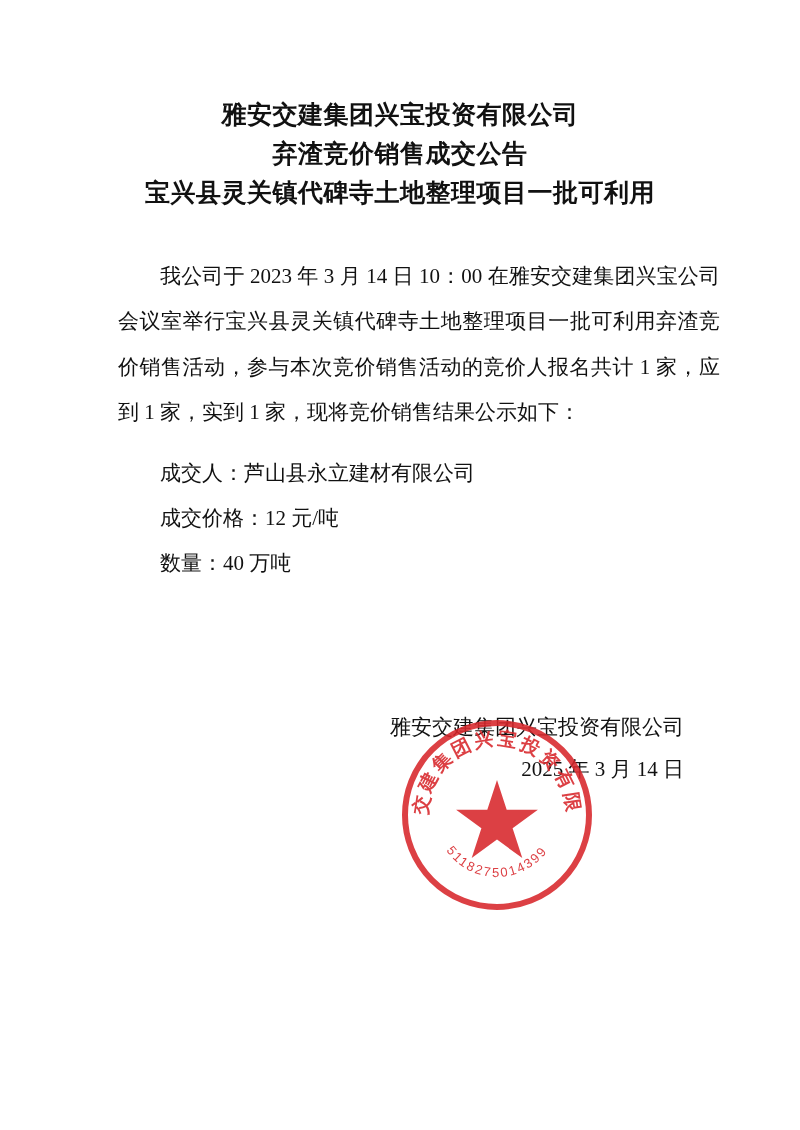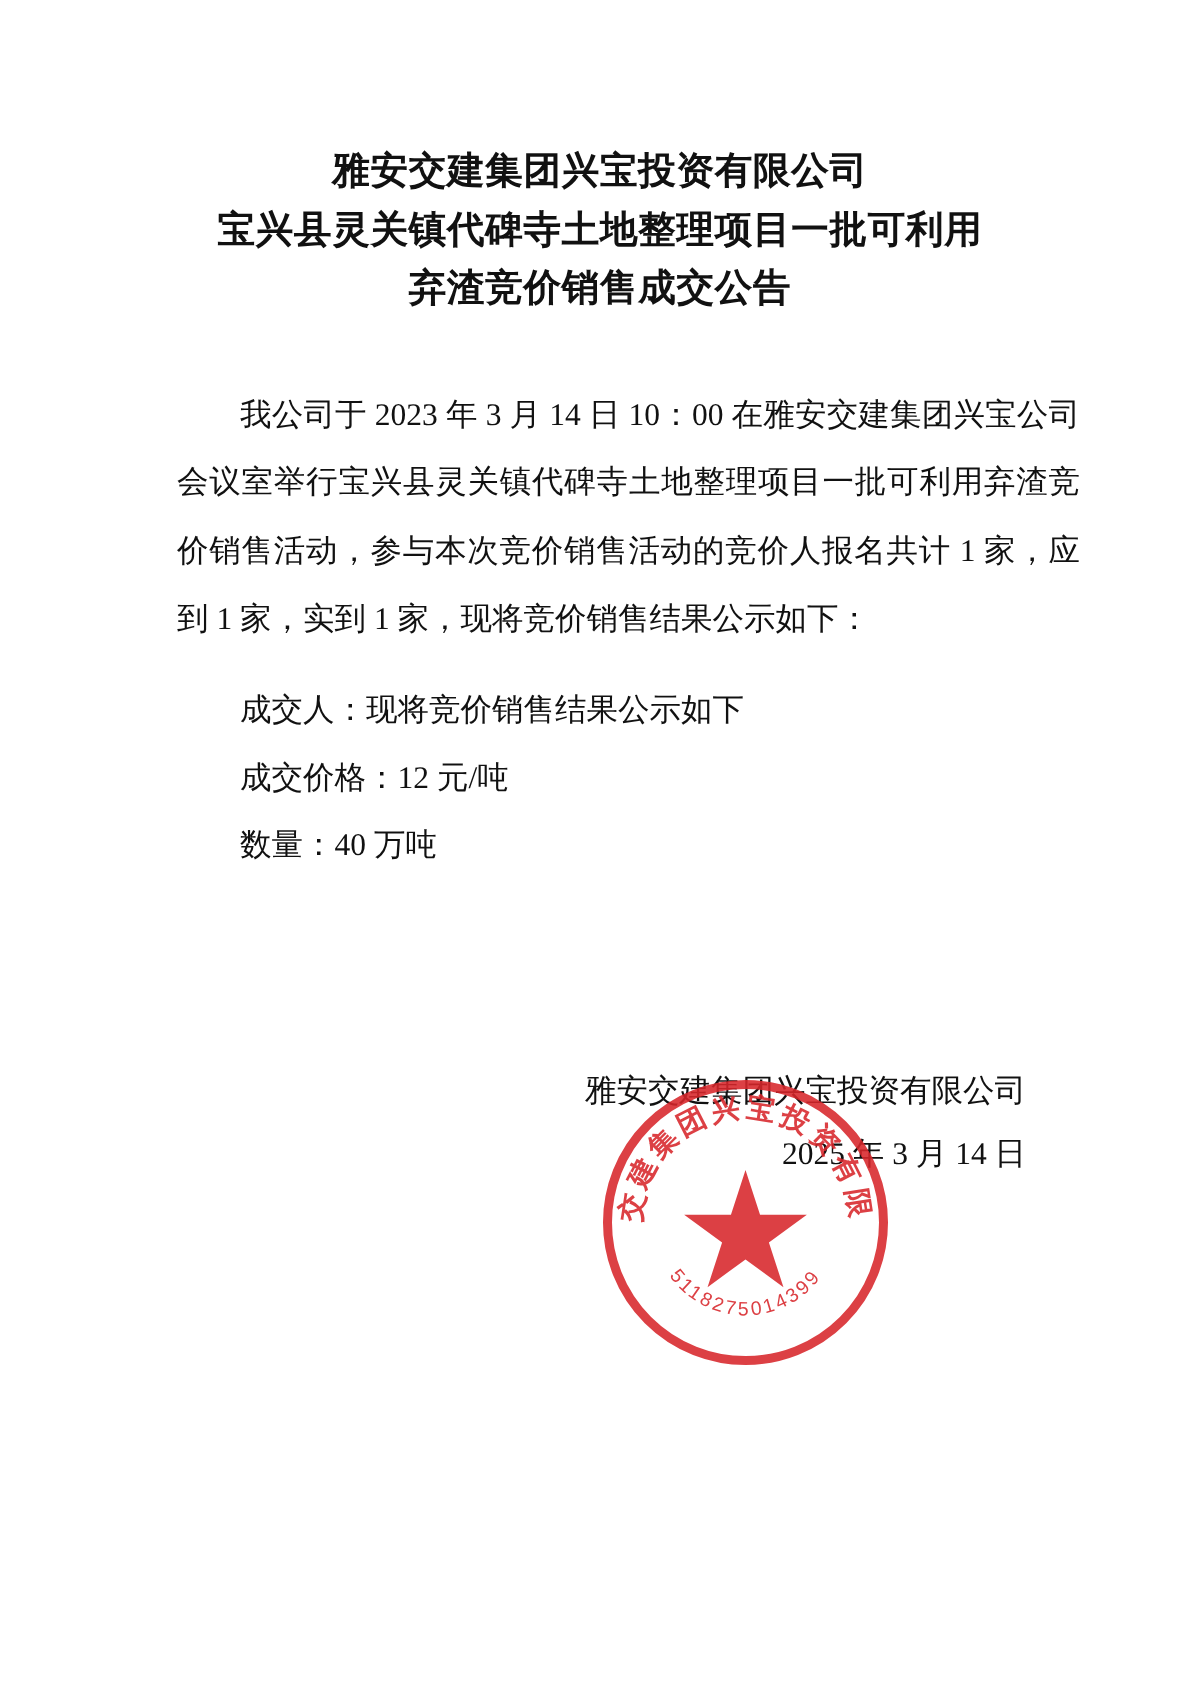--- a/index.html
+++ b/index.html
@@ -82,28 +82,28 @@
     display: block;
   }
 </style>
 </head>
 <body>
 
 <div class="page">
 
   <div class="title-block">
     <span class="title-line">雅安交建集团兴宝投资有限公司</span>
+    <span class="title-line">弃渣竞价销售成交公告</span>
     <span class="title-line">宝兴县灵关镇代碑寺土地整理项目一批可利用</span>
-    <span class="title-line">弃渣竞价销售成交公告</span>
   </div>
 
   <div class="body-block">
     <p class="para">我公司于 2023 年 3 月 14 日 10：00 在雅安交建集团兴宝公司会议室举行宝兴县灵关镇代碑寺土地整理项目一批可利用弃渣竞价销售活动，参与本次竞价销售活动的竞价人报名共计 1 家，应到 1 家，实到 1 家，现将竞价销售结果公示如下：</p>
     <div class="items">
-      <p class="item-line">成交人：现将竞价销售结果公示如下</p>
+      <p class="item-line">成交人：芦山县永立建材有限公司</p>
       <p class="item-line">成交价格：12 元/吨</p>
       <p class="item-line">数量：40 万吨</p>
     </div>
   </div>
 
   <div class="sign-block">
     <span class="sign-line">雅安交建集团兴宝投资有限公司</span>
     <span class="sign-line">2025 年 3 月 14 日</span>
   </div>
 

